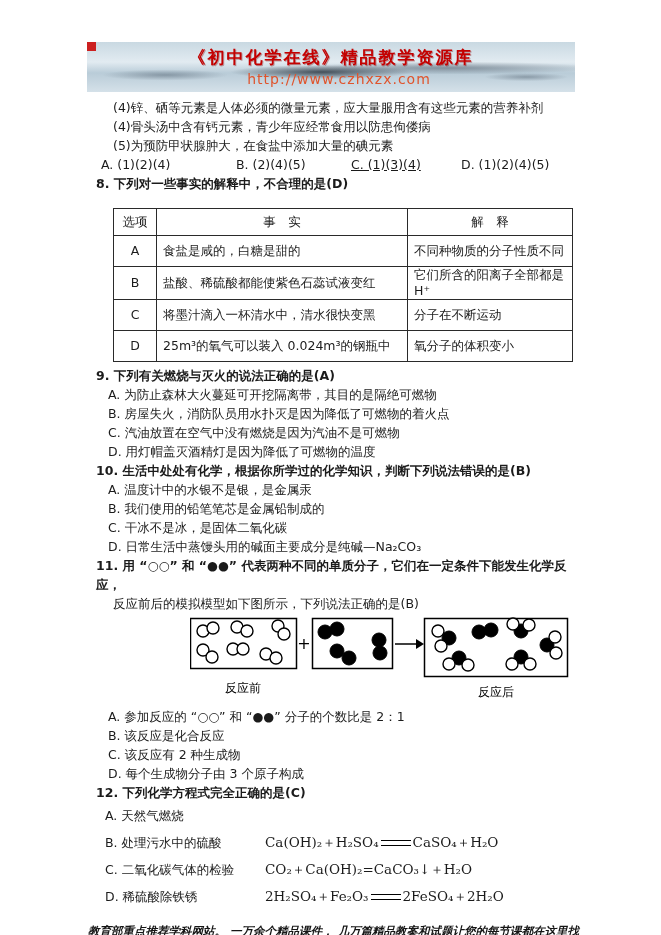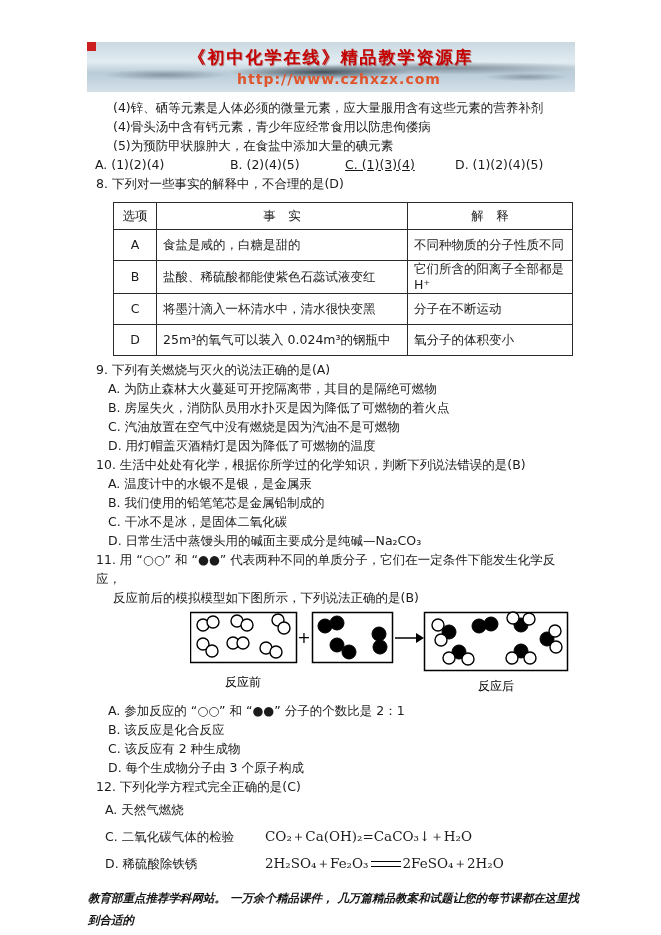--- a/index.html
+++ b/index.html
@@ -25,35 +25,35 @@
   }
   .corner-mark{position:absolute;left:0;top:0;width:9px;height:9px;background:#cc2020;}
   .banner-title{
     position:absolute;left:0;right:0;top:4px;text-align:center;
     font-family:"DejaVu Serif","Liberation Serif",serif;
     font-weight:bold;font-size:17px;line-height:22px;letter-spacing:2px;
     text-shadow:1px 1px 0 rgba(120,0,0,.35);
   }
   .banner-url{
     position:absolute;left:16px;right:0;top:28px;text-align:center;
-    font-weight:bold;font-size:14px;line-height:18px;letter-spacing:1px;
+    font-weight:normal;font-size:14px;line-height:18px;letter-spacing:1px;
     text-decoration:none;
   }
   
   .content{margin:6px 0 0 88px;width:492px;}
   .sub-item{padding-left:25px;}
-  .stem{padding-left:8px;}
+  .stem{padding-left:8px;font-weight:bold;}
   .opt-line{padding-left:20px;}
   .choices{display:flex;padding-left:7px;}
-  .choices span:nth-child(1){width:135px;}
+  .choices span:nth-child(1){width:135px;margin-left:6px;}
   .choices span:nth-child(2){width:115px;}
   .choices span:nth-child(3){width:110px;text-decoration:underline;}
   
   table.facts{
-    border-collapse:collapse;margin:9px 0 4px 25px;
+    border-collapse:collapse;margin:15px 0 4px 25px;
     font-size:12.5px;line-height:16px;border-radius:17px;
   }
   table.facts th,table.facts td{border:1px solid #2a2a2a;padding:0 6px;}
   table.facts th{font-weight:normal;height:26px;text-align:center;}
   table.facts td{height:30px;}
   td.opt-col{text-align:center;width:30px;}
   td.fact-col{width:238px;}
   td.expl-col{width:152px;}
   
   .diagram{margin:3px 0 0 102px;}
@@ -224,20 +224,28 @@
     <div class="opt-line">D. 每个生成物分子由 3 个原子构成</div>
   </div>
 
   <div>
     <div class="stem">12. 下列化学方程式完全正确的是(C)</div>
 
     <div class="eq-row">
       <span class="eq-label">A. 天然气燃烧</span>
     </div>
 
+    <div class="eq-row">
+      <span class="eq-label">B. 处理污水中的硫酸</span>
+      <span class="eq-formula">
+        <span>Ca(OH)₂＋H₂SO₄</span>
+        <span class="dbl"></span>
+        <span>CaSO₄＋H₂O</span>
+      </span>
+    </div>
 
     <div class="eq-row">
       <span class="eq-label">C. 二氧化碳气体的检验</span>
       <span class="eq-formula">CO₂＋Ca(OH)₂=CaCO₃↓＋H₂O</span>
     </div>
 
     <div class="eq-row">
       <span class="eq-label">D. 稀硫酸除铁锈</span>
       <span class="eq-formula">
         <span>2H₂SO₄＋Fe₂O₃</span>

